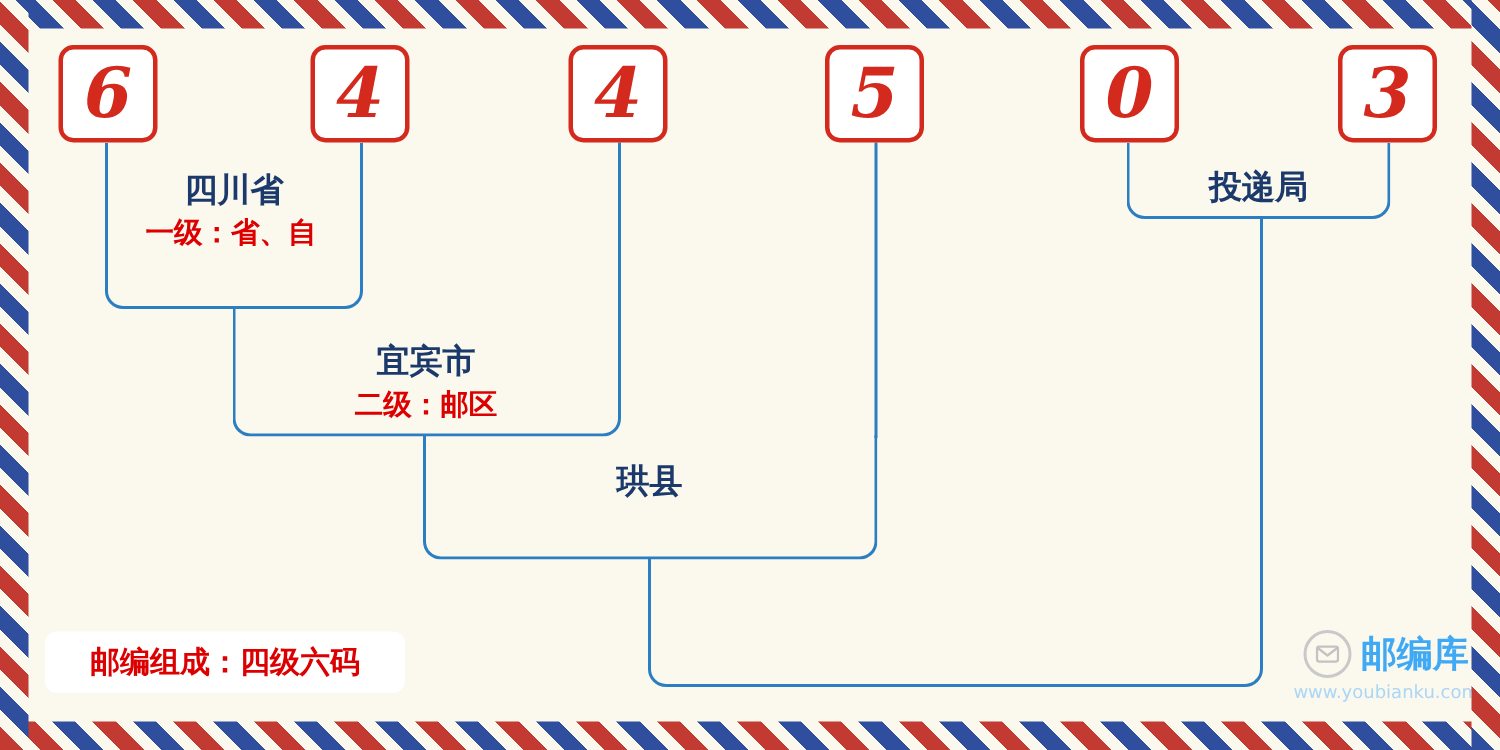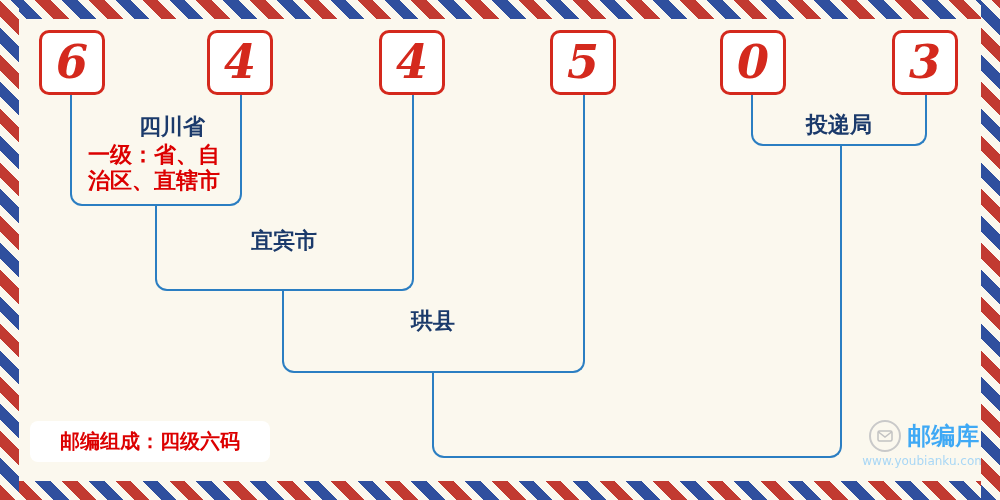--- a/index.html
+++ b/index.html
@@ -32,23 +32,23 @@
   .u4{left:432px;top:372px;width:410px;height:86px}
   .u5{left:751px;top:95px;width:176px;height:51px}
   .vline{position:absolute;width:2px;background:#2b7ec2;z-index:1}
   .v3{left:412px;top:95px;height:112px}
   .v4{left:583px;top:95px;height:197px}
   .v6{left:840px;top:145px;height:229px}
 
   
   .lvl-name{position:absolute;transform:translateX(-50%);color:#1b3a6b;font-size:22px;
     font-weight:bold;white-space:nowrap;z-index:3}
-  .lvl-desc{position:absolute;transform:translateX(-50%);color:#dc0000;font-size:22px;
+  .lvl-desc{position:absolute;transform:translateX(-50%);color:#dc0000;font-size:19px;
     font-weight:bold;white-space:nowrap;text-align:left;line-height:26px;z-index:3}
-  .n1{left:172px;top:112px}.de1{left:154px;top:142px}
+  .n1{left:156px;top:112px}.de1{left:154px;top:142px}
   .n2{left:284px;top:226px}.de2{left:284px;top:257px}
   .n3{left:433px;top:306px}.de3{left:433px;top:339px}
   .n4{left:636px;top:391px}.de4{left:636px;top:424px}
   .n5{left:839px;top:110px}
 
   
   .footer-box{position:absolute;left:30px;top:421px;background:#ffffff;border-radius:8px;
     padding:7px 30px;z-index:2}
   .footer-box span{color:#dc0000;font-size:20px;font-weight:bold;white-space:nowrap}
 
@@ -82,24 +82,24 @@
   <div class="u u3"></div>
   <div class="u u4"></div>
   <div class="u u5"></div>
   <div class="vline v3"></div>
   <div class="vline v4"></div>
   <div class="vline v6"></div>
 
   <div class="lvl-name n1">四川省</div>
   <div class="lvl-desc de1">
     <span style="display:block">一级：省、自</span>
-    <span style="display:block">治区、直辖市</span>
   </div>
 
   <div class="lvl-name n2">宜宾市</div>
+  <div class="lvl-desc de2">二级：邮区</div>
 
   <div class="lvl-name n3">珙县</div>
 
 
   <div class="lvl-name n5">投递局</div>
 
   <div class="footer-box">
     <span>邮编组成：四级六码</span>
   </div>
 

